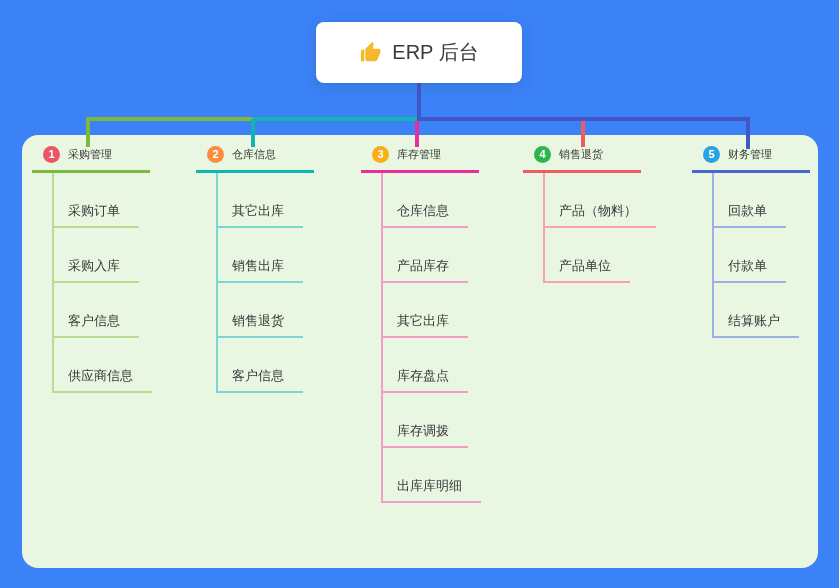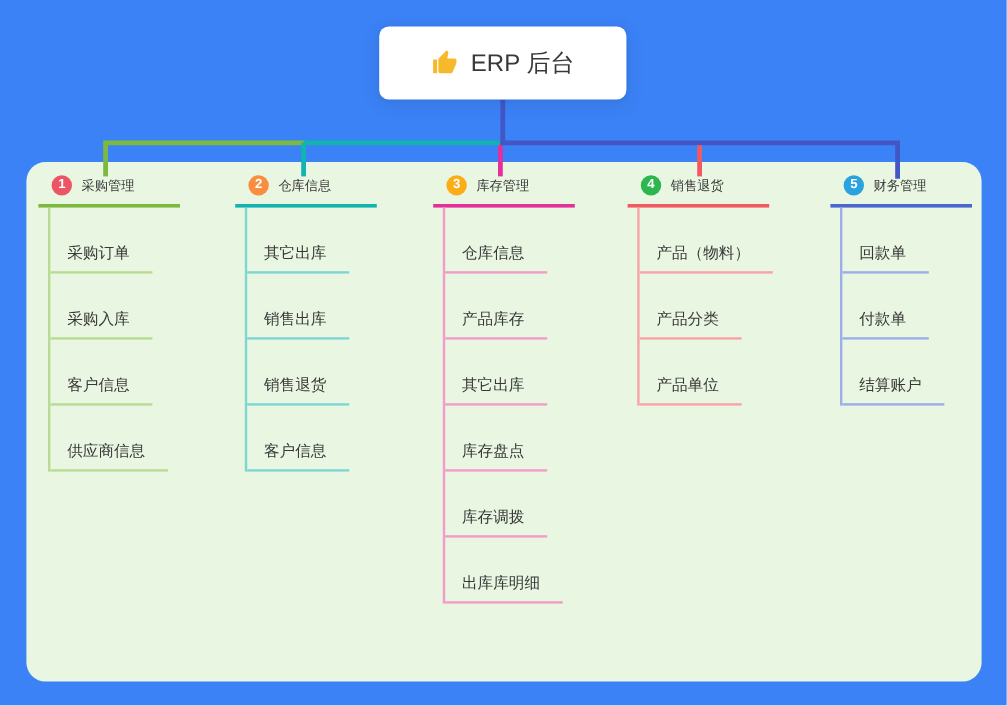--- a/index.html
+++ b/index.html
@@ -30,21 +30,21 @@
     border-bottom:3px solid var(--strong,#999);
   }
   .num {
     width:17px; height:17px; border-radius:50%; flex:none;
     background:var(--badge,#888); color:#ffffff;
     font-size:11px; line-height:17px; text-align:center; font-weight:bold;
   }
   .branch-label { font-size:11px; color:var(--text,#383838); white-space:nowrap; }
 
   .items {
-    margin-left:8px; width:max-content;
+    margin-left:20px; width:max-content;
     border-left:2px solid var(--light,#bbb);
     display:flex; flex-direction:column; align-items:flex-start;
   }
   .item {
     height:55px; box-sizing:border-box;
     display:flex; align-items:flex-end;
     border-bottom:2px solid var(--light,#bbb);
     padding:0 19px 6px 14px;
   }
   .item-label { font-size:13px; color:var(--text,#383838); white-space:nowrap; }
@@ -146,23 +146,20 @@
   <div class="branch" style="left: 523px; --strong: #f25a62; --light: #f9a3a8; --badge: #2db54e;">
     <div class="branch-header">
       <span class="num">4</span>
       <span class="branch-label">销售退货</span>
     </div>
     <div class="items">
         <div class="item">
           <span class="item-label">产品（物料）</span>
         </div>
         <div class="item">
-          <span class="item-label">产品分类</span>
-        </div>
-        <div class="item">
           <span class="item-label">产品单位</span>
         </div>
       </div>
   </div>
 
   <div class="branch" style="left: 692px; --strong: #4a67cf; --light: #9cafe7; --badge: #29a3e0;">
     <div class="branch-header">
       <span class="num">5</span>
       <span class="branch-label">财务管理</span>
     </div>

